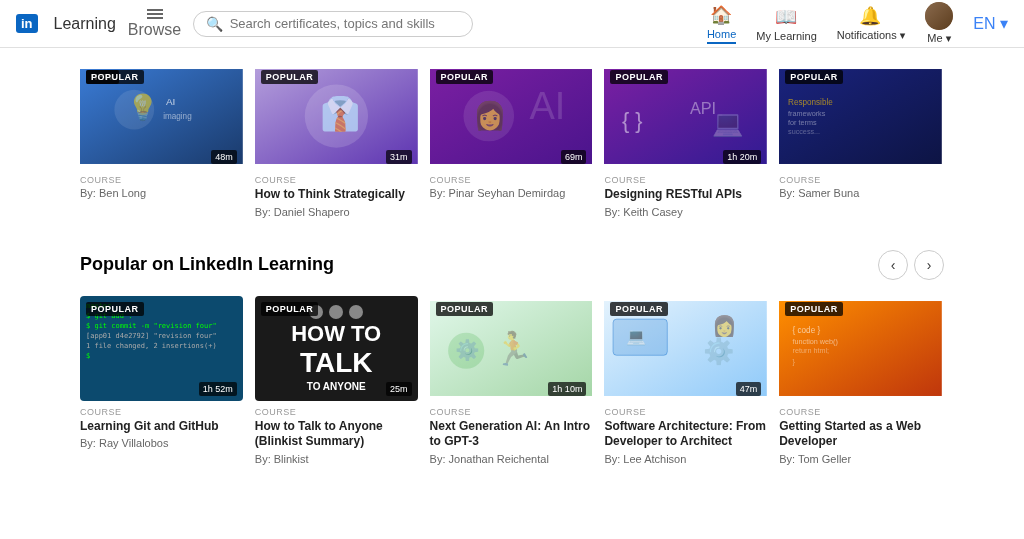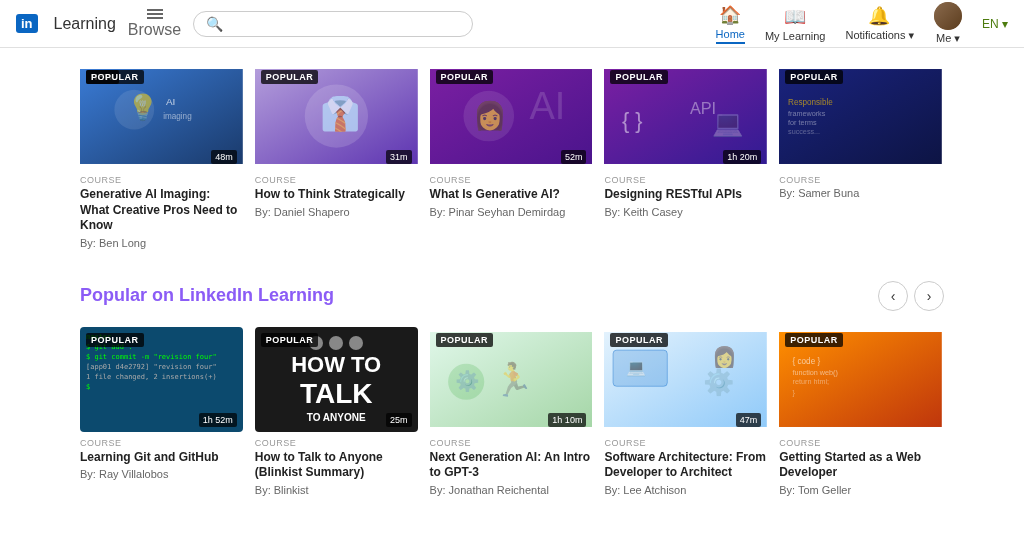--- a/index.html
+++ b/index.html
@@ -109,22 +109,22 @@
       background: #8a6a4d;
       overflow: hidden;
     }
     .avatar-img {
       width: 100%;
       height: 100%;
       background: linear-gradient(135deg, #8a6a4d, #5c3d1e);
       border-radius: 50%;
     }
     .lang-btn {
-      font-size: 12px;
-      color: #4d7c0f;
+      font-size: 16px;
+      color: #3b82f6;
       cursor: pointer;
       display: flex;
       align-items: flex-end;
       gap: 2px;
     }
     .notif-badge {
       position: relative;
     }
 
     
@@ -134,21 +134,21 @@
     .section { margin-bottom: 32px; }
     .section-header {
       display: flex;
       align-items: center;
       justify-content: space-between;
       margin-bottom: 16px;
     }
     .section-title {
       font-size: 18px;
       font-weight: 600;
-      color: #8b5cf6;
+      color: #000000;
     }
     .nav-arrows {
       display: flex;
       gap: 6px;
     }
     .arrow-btn {
       width: 30px;
       height: 30px;
       border: 1px solid #ccc;
       background: #fff;
@@ -302,20 +302,21 @@
   <div class="browse-btn">
     <div class="browse-icon">
       <span></span>
         <span></span>
         <span></span>
     </div>
     <span>Browse</span>
   </div>
   <div class="search-bar">
     <span class="search-icon-svg">🔍</span>
+    <input type="text" placeholder="Search certificates, topics and skills" style="">
   </div>
   <nav class="header-right">
     <div class="nav-item active">
       <span class="nav-icon">🏠</span>
       <span>Home</span>
     </div>
     <div class="nav-item">
       <span class="nav-icon">📖</span>
       <span>My Learning</span>
     </div>
@@ -355,21 +356,20 @@
       <text x="92" y="55" font-size="9" fill="rgba(255,255,255,0.5)">imaging</text>
     </svg>
       <div class="badge-new-popular">
       <span class="badge-new">NEW</span>
       <span class="badge-popular">POPULAR</span>
     </div>
       <span class="duration">48m</span>
     </div>
     <div class="card-info">
       <div class="card-type">COURSE</div>
-      <div class="card-title">Generative AI Imaging: What Creative Pros Need to Know</div>
       <div class="card-author">By: Ben Long</div>
     </div>
   </div>
         <div class="card">
     <div class="card-thumb">
       <svg class="thumb-svg" viewBox="0 0 180 105">
       <defs>
                 <linearGradient id="bg2" x1="0" y1="0" x2="1" y2="1">
                   <stop offset="0%" stop-color="#b39ddb"></stop>
                   <stop offset="100%" stop-color="#5e35b1"></stop>
@@ -396,25 +396,24 @@
                   <stop offset="0%" stop-color="#7b1fa2"></stop>
                   <stop offset="100%" stop-color="#4a148c"></stop>
                 </linearGradient>
               </defs>
       <rect width="180" height="105" fill="url(#bg3)"></rect>
       <text x="110" y="55" font-size="42" fill="rgba(255,255,255,0.15)">AI</text>
       <circle cx="65" cy="52" r="28" fill="rgba(255,255,255,0.1)"></circle>
       <text x="48" y="62" font-size="30" fill="rgba(255,255,255,0.6)">👩</text>
     </svg>
       <span class="badge-popular">POPULAR</span>
-      <span class="duration">52m</span>
-    </div>
-    <div class="card-info">
-      <div class="card-type">COURSE</div>
-      <div class="card-title">What Is Generative AI?</div>
+      <span class="duration">69m</span>
+    </div>
+    <div class="card-info">
+      <div class="card-type">COURSE</div>
       <div class="card-author">By: Pinar Seyhan Demirdag</div>
     </div>
   </div>
         <div class="card">
     <div class="card-thumb">
       <svg class="thumb-svg" viewBox="0 0 180 105">
       <defs>
                 <linearGradient id="bg4" x1="0" y1="0" x2="1" y2="1">
                   <stop offset="0%" stop-color="#7b1fa2"></stop>
                   <stop offset="100%" stop-color="#311b92"></stop>

